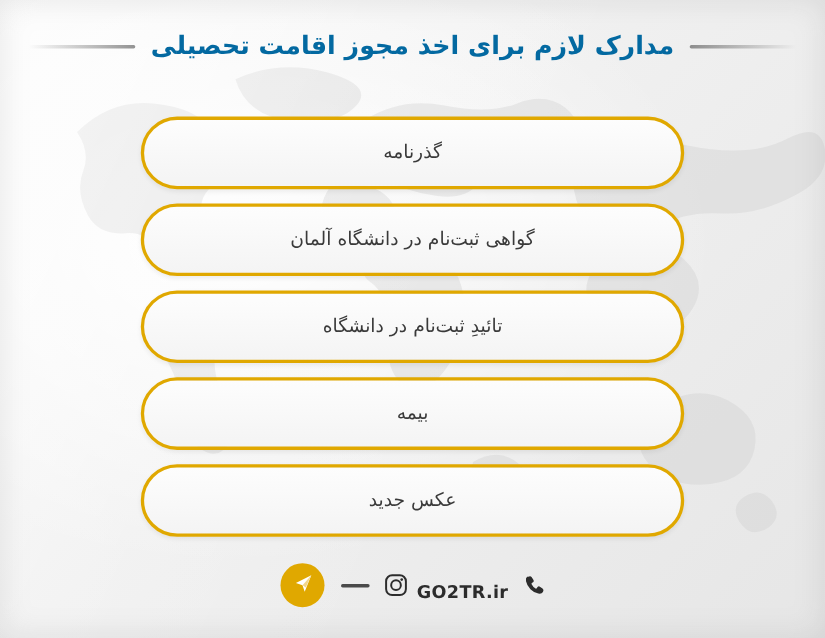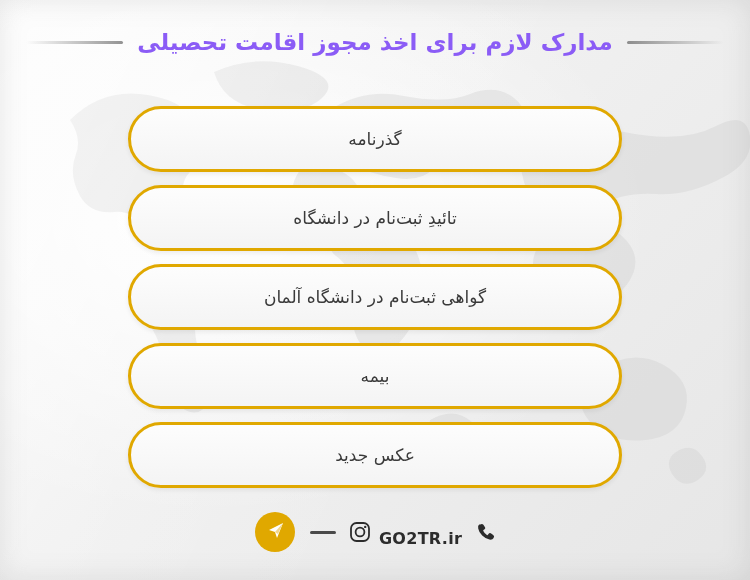--- a/index.html
+++ b/index.html
@@ -82,21 +82,21 @@
   .title-rule.left {
     background: linear-gradient(to right, rgba(60,60,60,0.0) 0%, rgba(60,60,60,0.55) 100%);
   }
   .title-text {
     flex: 0 0 auto;
     max-width: 520px;
     text-align: center;
     font-size: 23px;
     font-weight: bold;
     line-height: 1.42;
-    color: #8b5cf6;
+    color: #0369a1;
     letter-spacing: 0;
   }
 
   
   .pill-list {
     position: absolute;
     top: 106px;
     left: 0;
     right: 0;
     display: flex;
@@ -208,25 +208,25 @@
     <div class="title-rule left"></div>
   </div>
 
   <div class="pill-list">
 
     <div class="pill">
       <div class="pill-label">گذرنامه</div>
     </div>
 
     <div class="pill">
+      <div class="pill-label">گواهی ثبت‌نام در دانشگاه آلمان</div>
+    </div>
+
+    <div class="pill">
       <div class="pill-label">تائیدِ ثبت‌نام در دانشگاه</div>
-    </div>
-
-    <div class="pill">
-      <div class="pill-label">گواهی ثبت‌نام در دانشگاه آلمان</div>
     </div>
 
     <div class="pill">
       <div class="pill-label">بیمه</div>
     </div>
 
     <div class="pill">
       <div class="pill-label">عکس جدید</div>
     </div>
 

